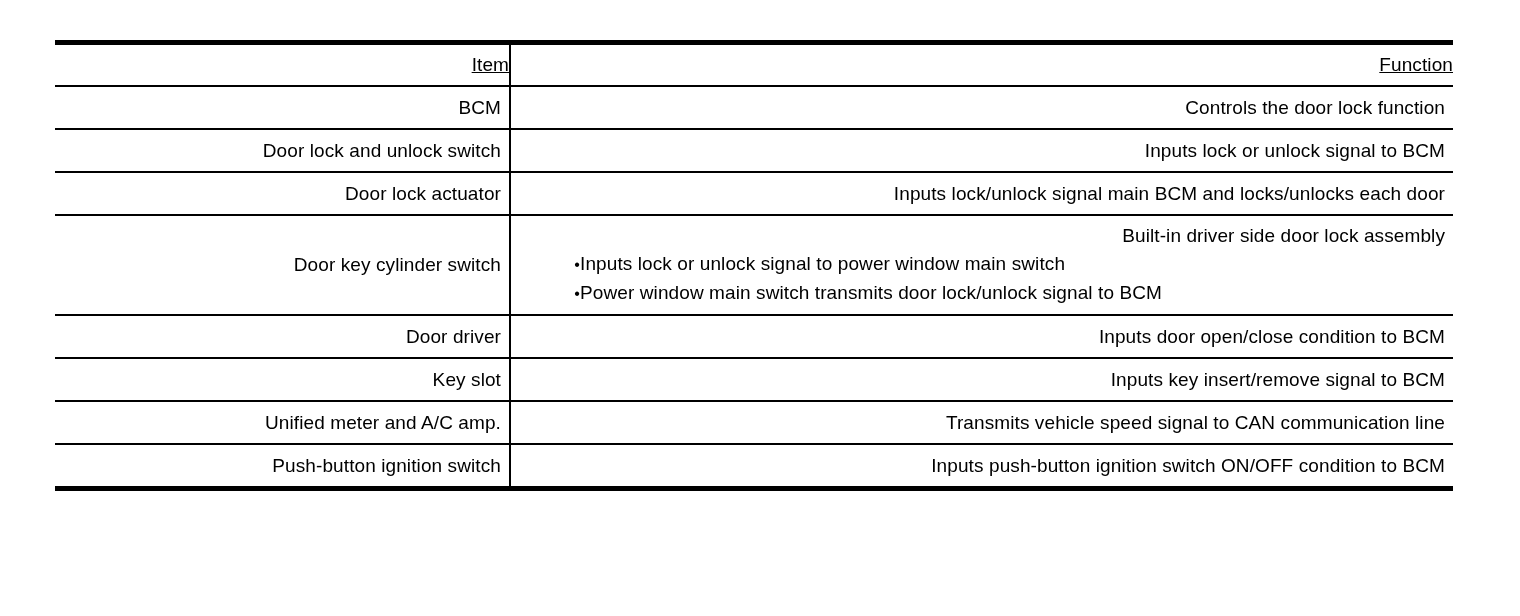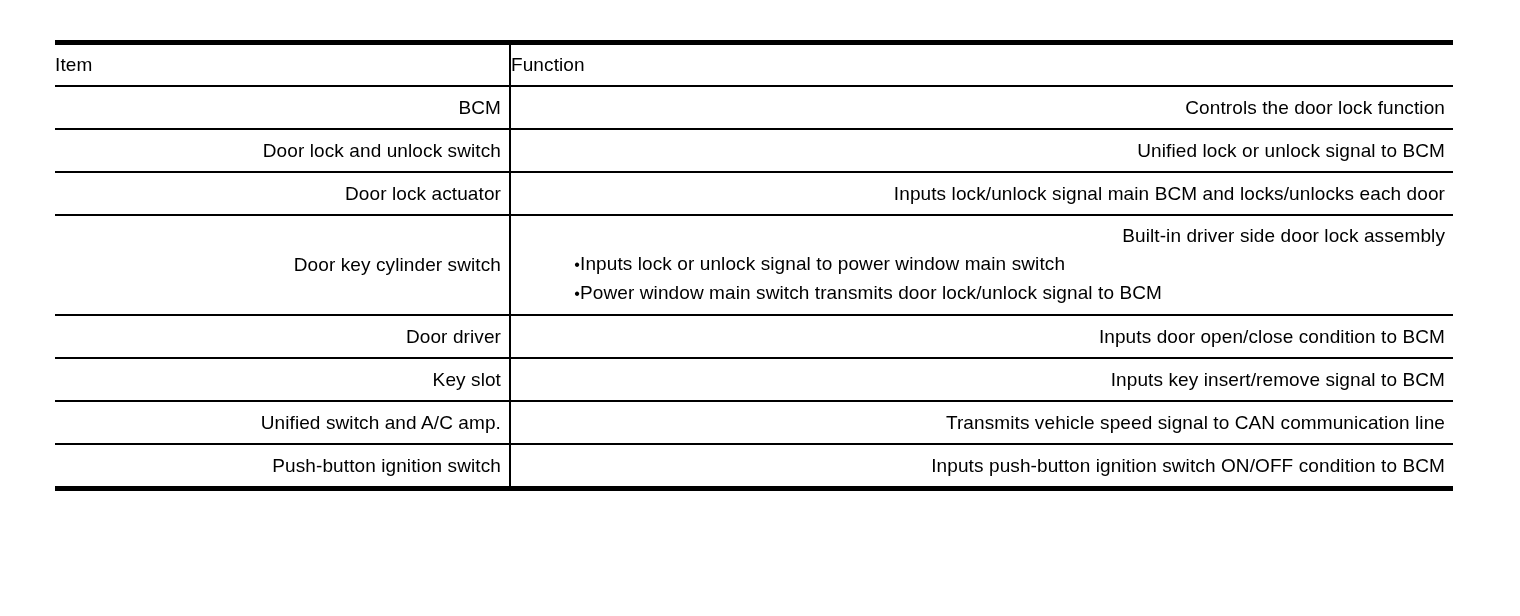--- a/index.html
+++ b/index.html
@@ -23,25 +23,26 @@
     width: 1398px;
     border-top: 5px solid #000;
     border-bottom: 5px solid #000;
     font-size: 19px;
     letter-spacing: 0.1px;
   }
   col.col-item { width: 455px; }
   col.col-function { width: 943px; }
   th.hdr {
     font-weight: normal;
-    text-align: left;
+    text-align: right;
     height: 40px;
     border-bottom: 2px solid #000;
     padding: 0;
     vertical-align: middle;
+    text-decoration: underline;
   }
   td {
     border-bottom: 2px solid #000;
     vertical-align: middle;
     padding: 0 8px 0 14px;
     height: 41px;
     text-align: right;
   }
   td.item-cell, th.hdr-item {
     border-right: 2px solid #000;
@@ -79,21 +80,21 @@
         <th class="hdr">Function</th>
       </tr>
     </thead>
     <tbody>
       <tr>
         <td class="item-cell">BCM</td>
         <td class="func-cell">Controls the door lock function</td>
       </tr>
       <tr>
         <td class="item-cell">Door lock and unlock switch</td>
-        <td class="func-cell">Unified lock or unlock signal to BCM</td>
+        <td class="func-cell">Inputs lock or unlock signal to BCM</td>
       </tr>
       <tr>
         <td class="item-cell">Door lock actuator</td>
         <td class="func-cell">Inputs lock/unlock signal main BCM and locks/unlocks each door</td>
       </tr>
       <tr class="row-tall">
         <td class="item-cell">Door key cylinder switch</td>
         <td class="func-cell">
           <div class="func-multiline">
             <div>Built-in driver side door lock assembly</div>
@@ -110,21 +111,21 @@
       </tr>
       <tr>
         <td class="item-cell">Door driver</td>
         <td class="func-cell">Inputs door open/close condition to BCM</td>
       </tr>
       <tr>
         <td class="item-cell">Key slot</td>
         <td class="func-cell">Inputs key insert/remove signal to BCM</td>
       </tr>
       <tr>
-        <td class="item-cell">Unified switch and A/C amp.</td>
+        <td class="item-cell">Unified meter and A/C amp.</td>
         <td class="func-cell">Transmits vehicle speed signal to CAN communication line</td>
       </tr>
       <tr>
         <td class="item-cell">Push-button ignition switch</td>
         <td class="func-cell">Inputs push-button ignition switch ON/OFF condition to BCM</td>
       </tr>
     </tbody>
   </table>
 </div>
 

